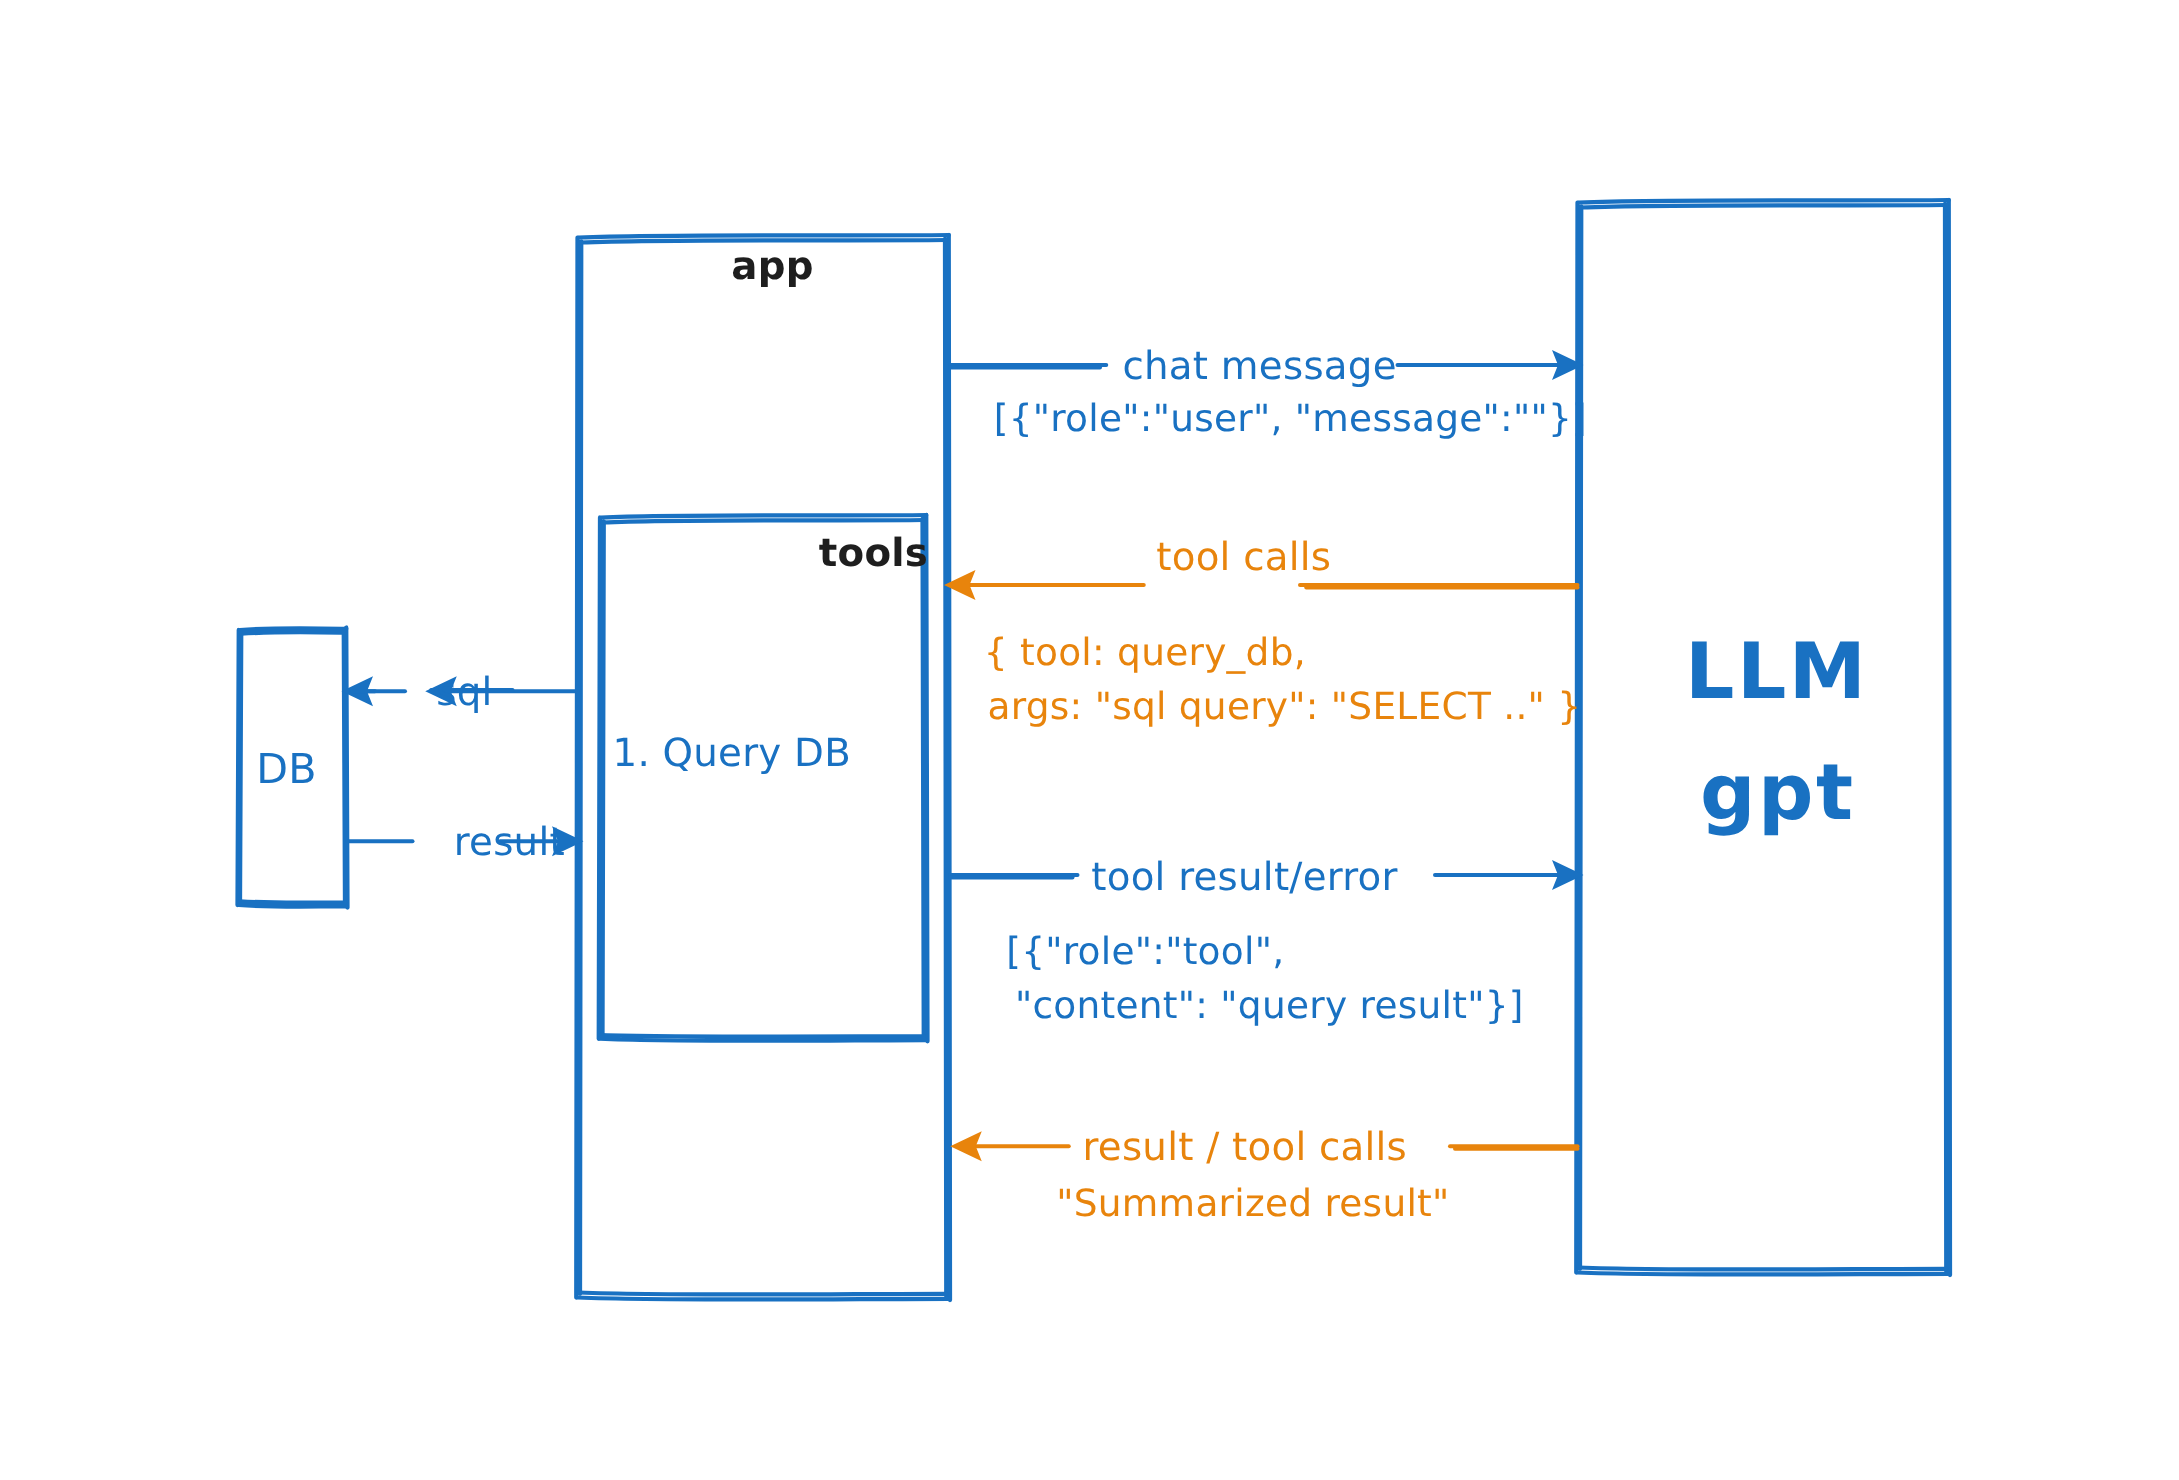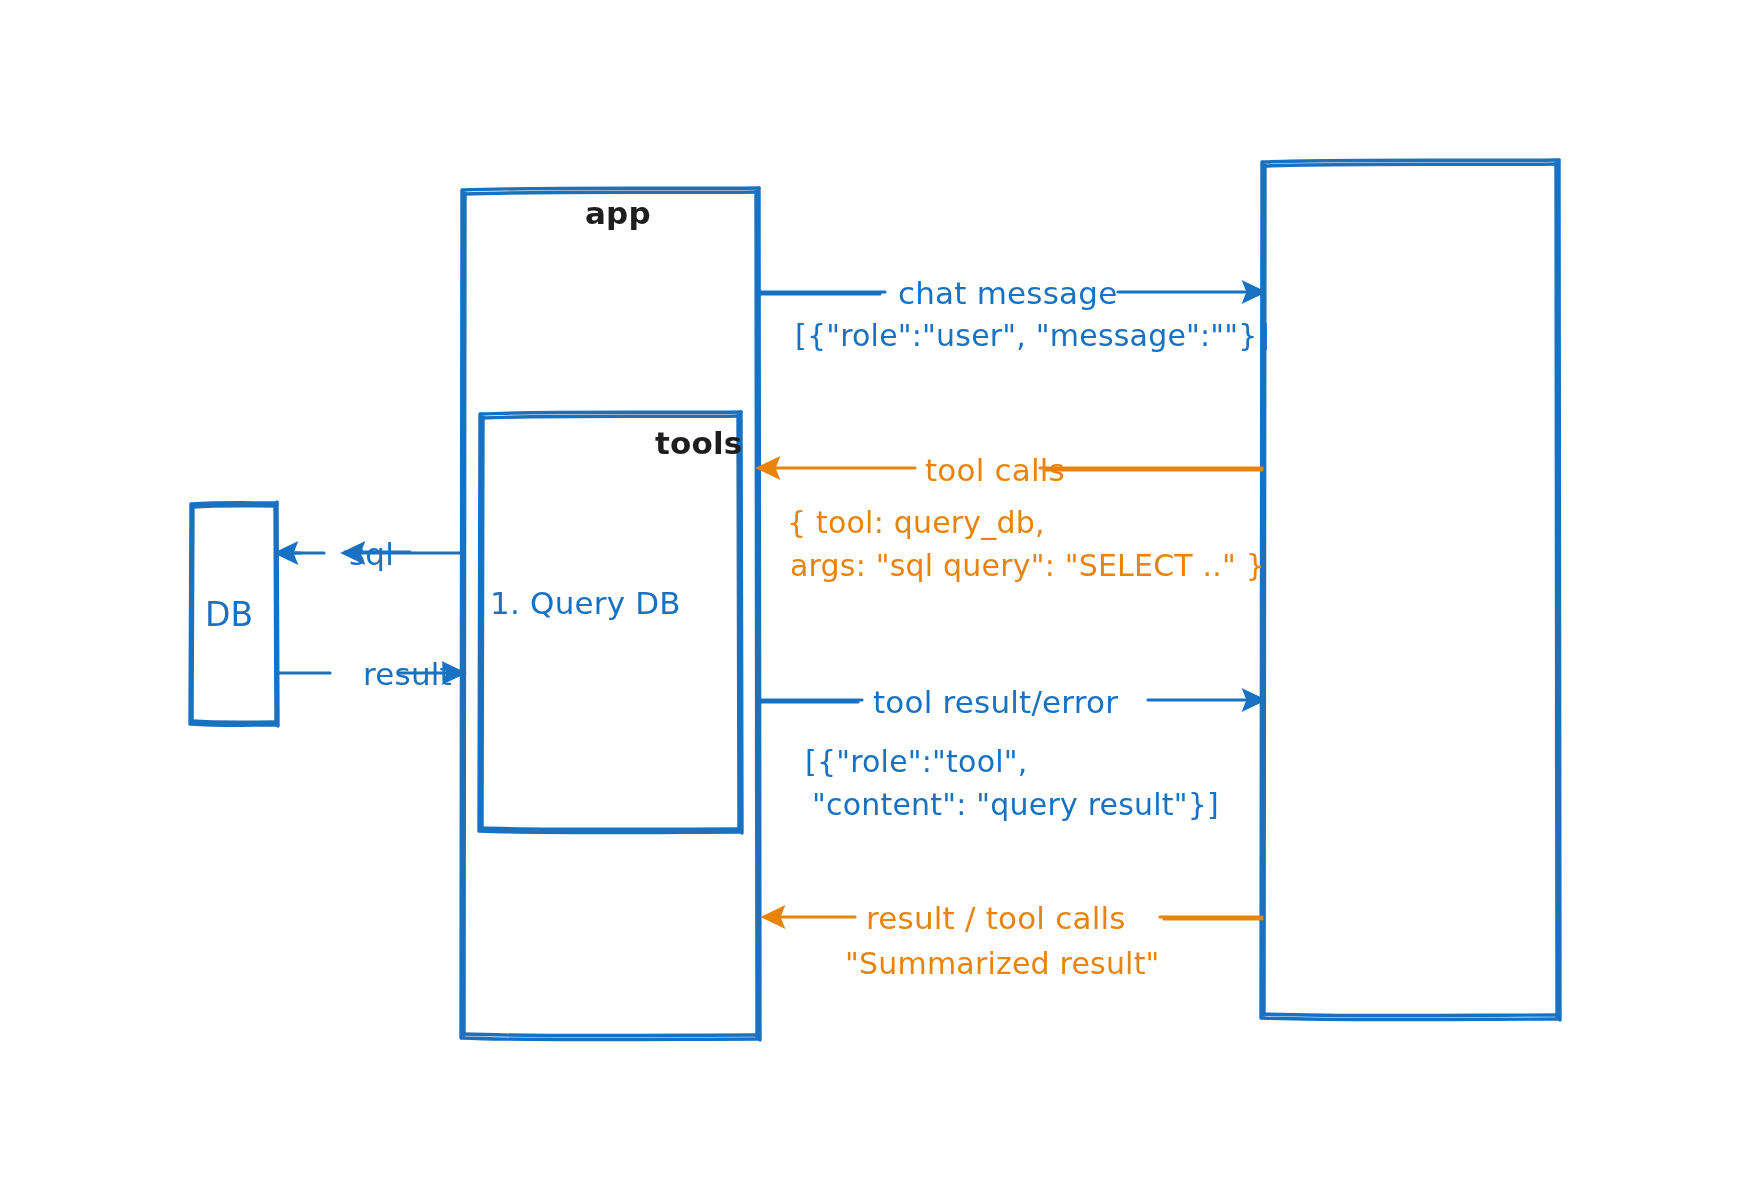--- a/index.html
+++ b/index.html
@@ -124,29 +124,31 @@
   </svg>
 
   <div class="lbl t-app black" style="left:585px; top:195px;">app</div>
 
   <div class="lbl t-tools black" style="left:655px; top:425px;">tools</div>
 
   <div class="lbl t-db blue" style="left:205px; top:595px;">DB</div>
 
   <div class="lbl t-list blue" style="left:490px; top:585px;">1. Query DB</div>
 
+  <div class="lbl t-llm blue" style="left:1348px; top:500px;">LLM</div>
+  <div class="lbl t-llm blue" style="left:1360px; top:597px;">gpt</div>
 
   <div class="lbl t-arrow blue" style="left:349px; top:536px;">sql</div>
 
   <div class="lbl t-arrow blue" style="left:323px; top:656px;margin-left:40px;">result</div>
 
   <div class="lbl t-arrow blue" style="left:898px; top:275px;">chat message</div>
   <div class="lbl t-body blue" style="left:795px; top:318px;">[{"role":"user", "message":""}]</div>
 
-  <div class="lbl t-arrow orange" style="left:925px; top:452px;text-align:center;">tool calls</div>
+  <div class="lbl t-arrow orange" style="left:925px; top:428px;text-align:center;">tool calls</div>
   <div class="lbl t-body orange" style="left:787px; top:505px;">{ tool: query_db,</div>
   <div class="lbl t-body orange" style="left:790px; top:548px;">args: "sql query": "SELECT .." }</div>
 
   <div class="lbl t-arrow blue" style="left:873px; top:684px;">tool result/error</div>
   <div class="lbl t-body blue" style="left:805px; top:744px;">[{"role":"tool",</div>
   <div class="lbl t-body blue" style="left:812px; top:787px;">"content": "query result"}]</div>
 
   <div class="lbl t-arrow orange" style="left:866px; top:900px;">result / tool calls</div>
   <div class="lbl t-small orange" style="left:845px; top:946px;">"Summarized result"</div>
 

